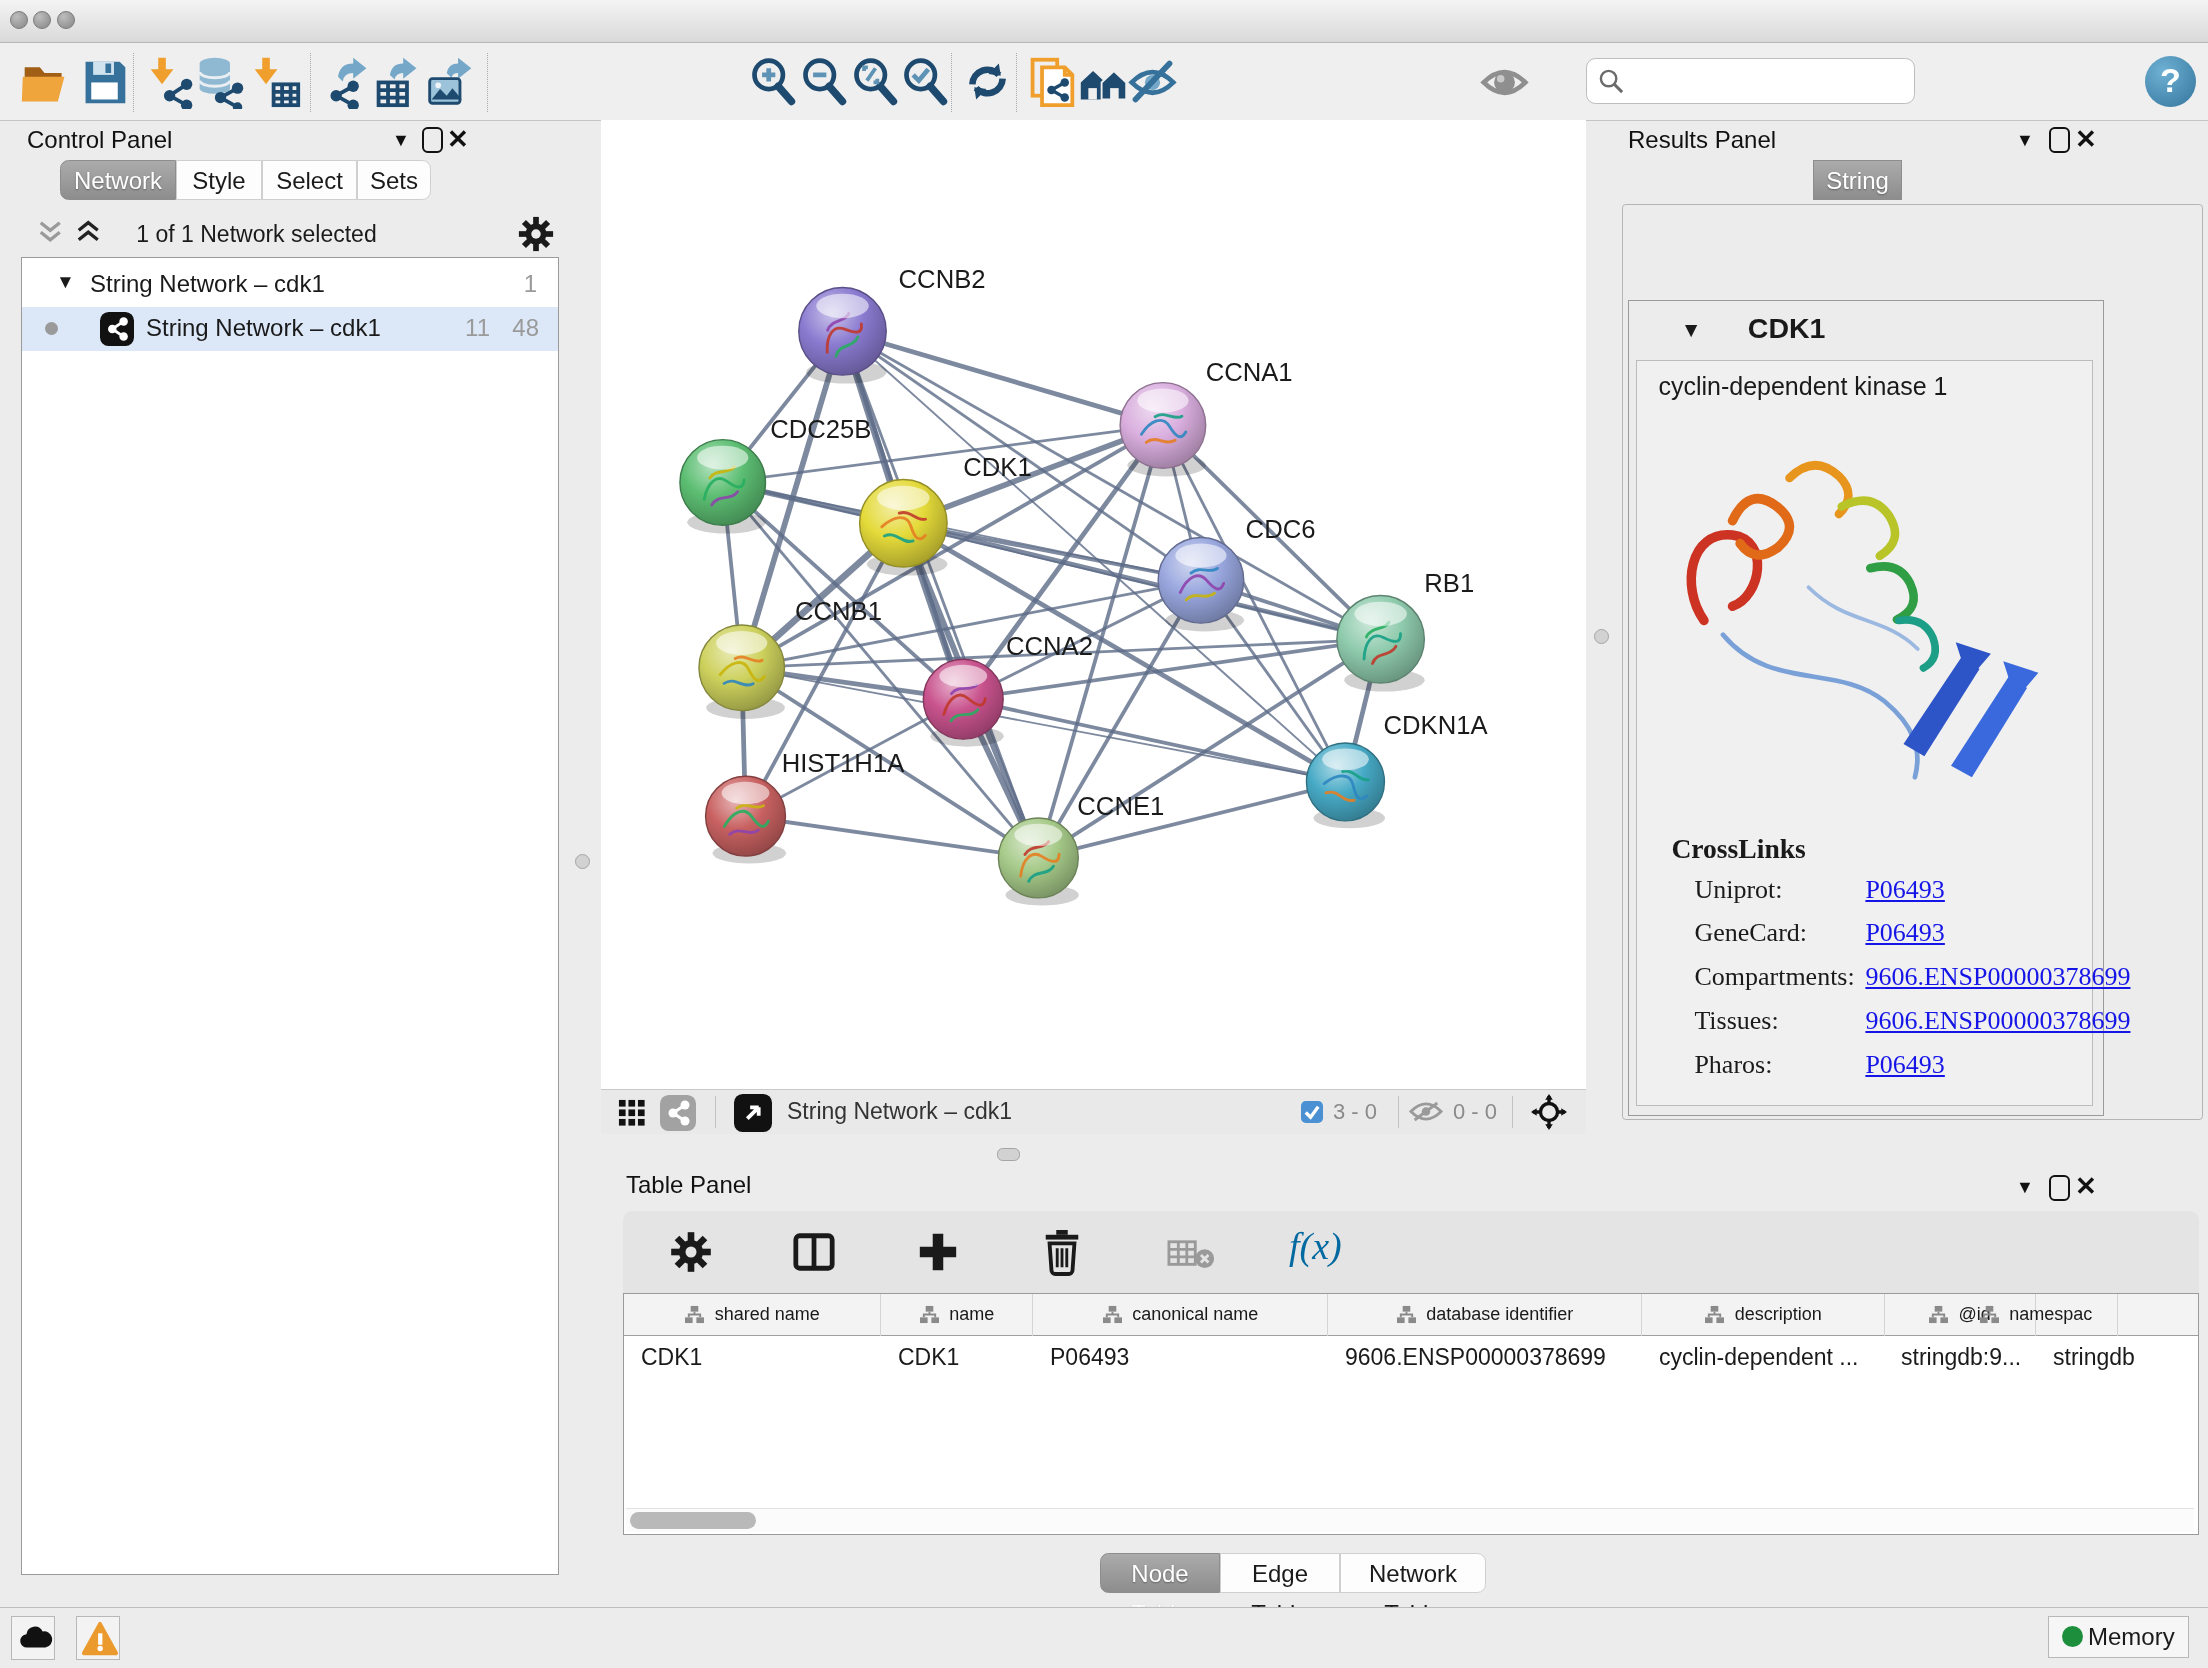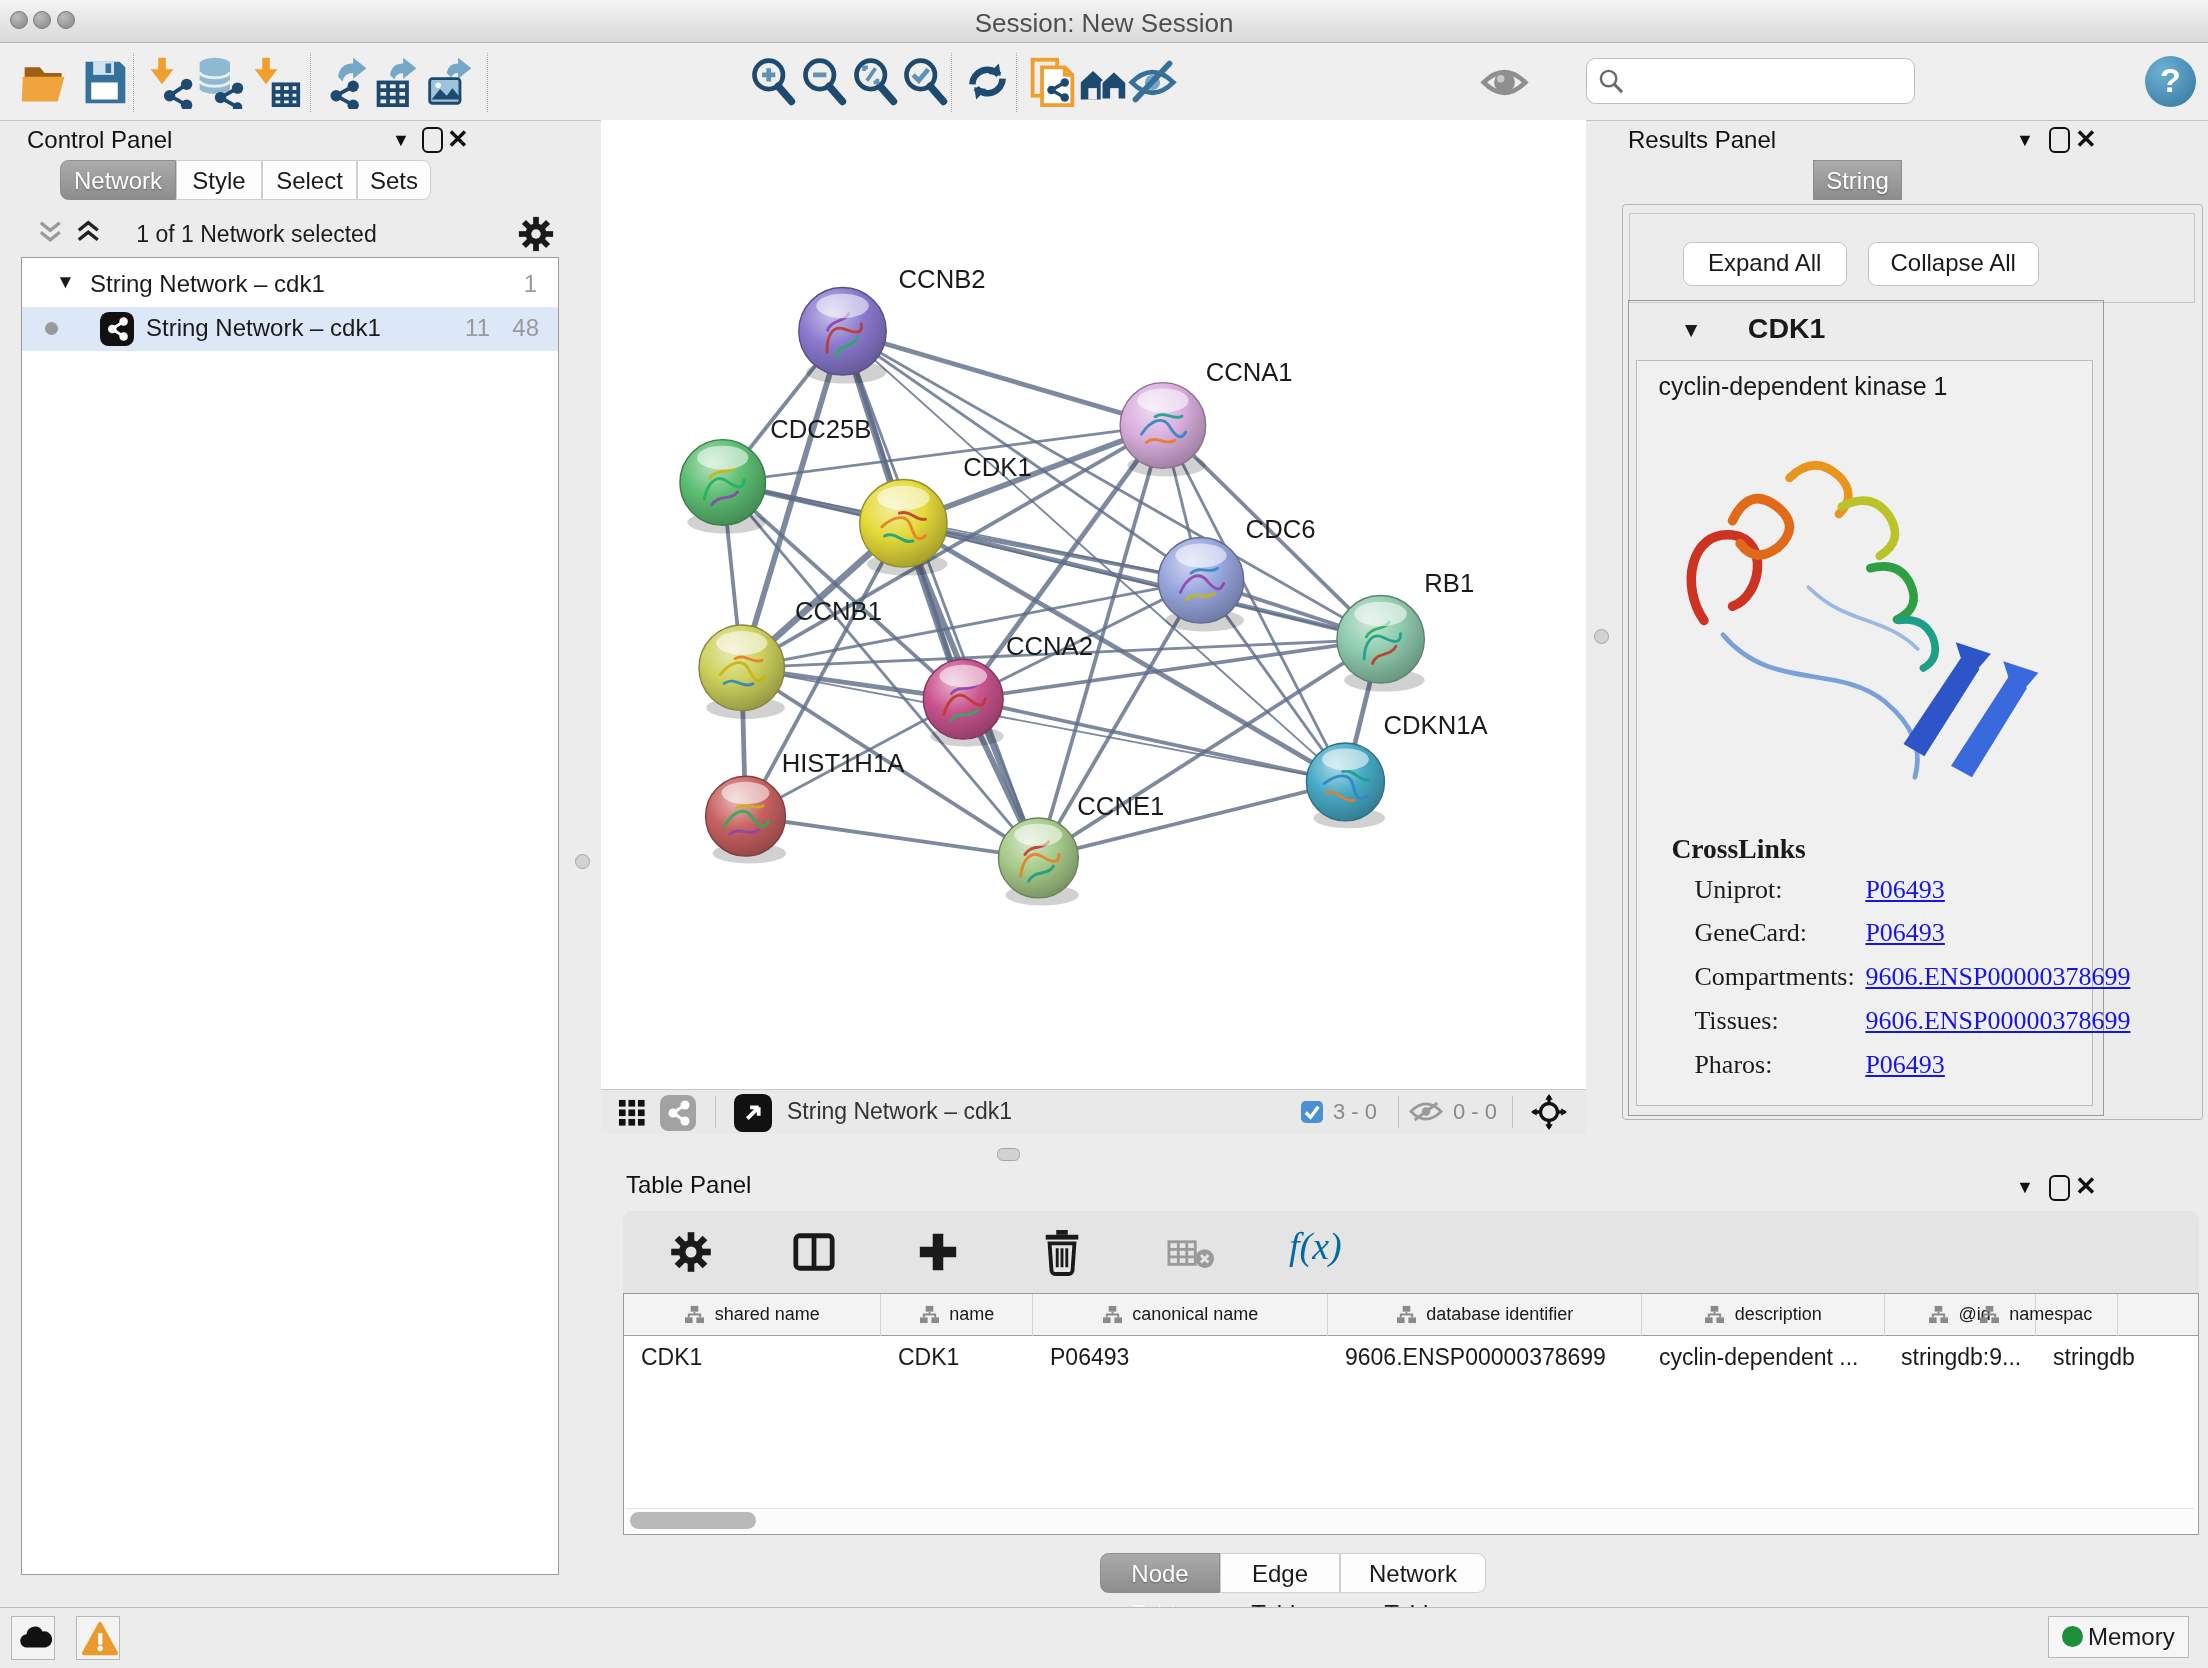--- a/index.html
+++ b/index.html
@@ -83,21 +83,20 @@
   #memory-dot{position:absolute;left:13.3px;top:9.5px;width:21px;height:21px;border-radius:50%;background:#1d8f3c;}
   .handle{position:absolute;background:#d2d2d2;border:1px solid #a5a5a5;border-radius:50%;}
 </style>
 </head>
 <body>
 
 <div id="titlebar" class="abs">
   <span class="tl" style="left:9.5px"></span>
   <span class="tl" style="left:33px"></span>
   <span class="tl" style="left:57px"></span>
-  <div id="win-title">Session: New Session</div>
 </div>
 
 <div id="toolbar" class="abs">
   <div class="tbtn" style="left:19px">
     <svg width="53" height="55" viewBox="0 0 56 58">
       <path d="M6 14 h16 l5 6 h18 v10 H6 z" fill="#a05f14"></path>
       <path d="M4 24 h44 l-7 26 H3 z" fill="#f0a43c"></path>
     </svg></div>
   <div class="tbtn" style="left:78px">
     <svg width="53" height="55" viewBox="0 0 56 58">
@@ -589,24 +588,20 @@
 <span class="handle" style="left:1594px;top:629px;width:13.3px;height:13.3px"></span>
 <span class="handle" style="left:997px;top:1148px;width:21px;height:10.5px;border-radius:5.7px"></span>
 
 <div id="rp-title" class="abs ptitle">Results Panel</div>
 <span class="wc-tri" style="left:2016px;top:130px;position:absolute">▼</span>
 <span class="wc-sq" style="left:2049px;top:127px;position:absolute"></span>
 <span class="wc-x" style="left:2075px;top:124px;position:absolute">✕</span>
 <div class="tab sel" style="left:1813px;top:160px;width:89px;border-radius:0;position:absolute">String</div>
 
 <div id="rp-box" class="abs">
-  <div id="rp-btnbox">
-    <div class="btn" style="left:53px;top:28.5px;width:162px;height:42px;line-height:40px">Expand All</div>
-    <div class="btn" style="left:238px;top:28.5px;width:169px;height:42px;line-height:40px">Collapse All</div>
-  </div>
   <div id="cdk1-box">
     <span style="position:absolute;left:52px;top:17px;font-size:21px">▼</span>
     <span style="position:absolute;left:119px;top:11.4px;font-size:28.5px;font-weight:bold">CDK1</span>
     <div id="cdk1-inner">
       <div style="position:absolute;left:21px;top:11.4px;font-size:25px">cyclin-dependent kinase 1</div>
       <svg style="position:absolute;left:28.5px;top:55px" width="399" height="409" viewBox="0 0 420 430">
         <g fill="none" stroke-linecap="round">
           <path d="M40,215 C15,180 25,120 70,125 C110,130 100,190 70,200" stroke="#cc3322" stroke-width="10"></path>
           <path d="M70,110 q18,-38 48,-14 q24,20 0,42 q-24,18 -40,-4" stroke="#e06a18" stroke-width="10"></path>
           <path d="M130,65 q26,-26 52,-2 q20,20 0,40" stroke="#e8951e" stroke-width="9"></path>

